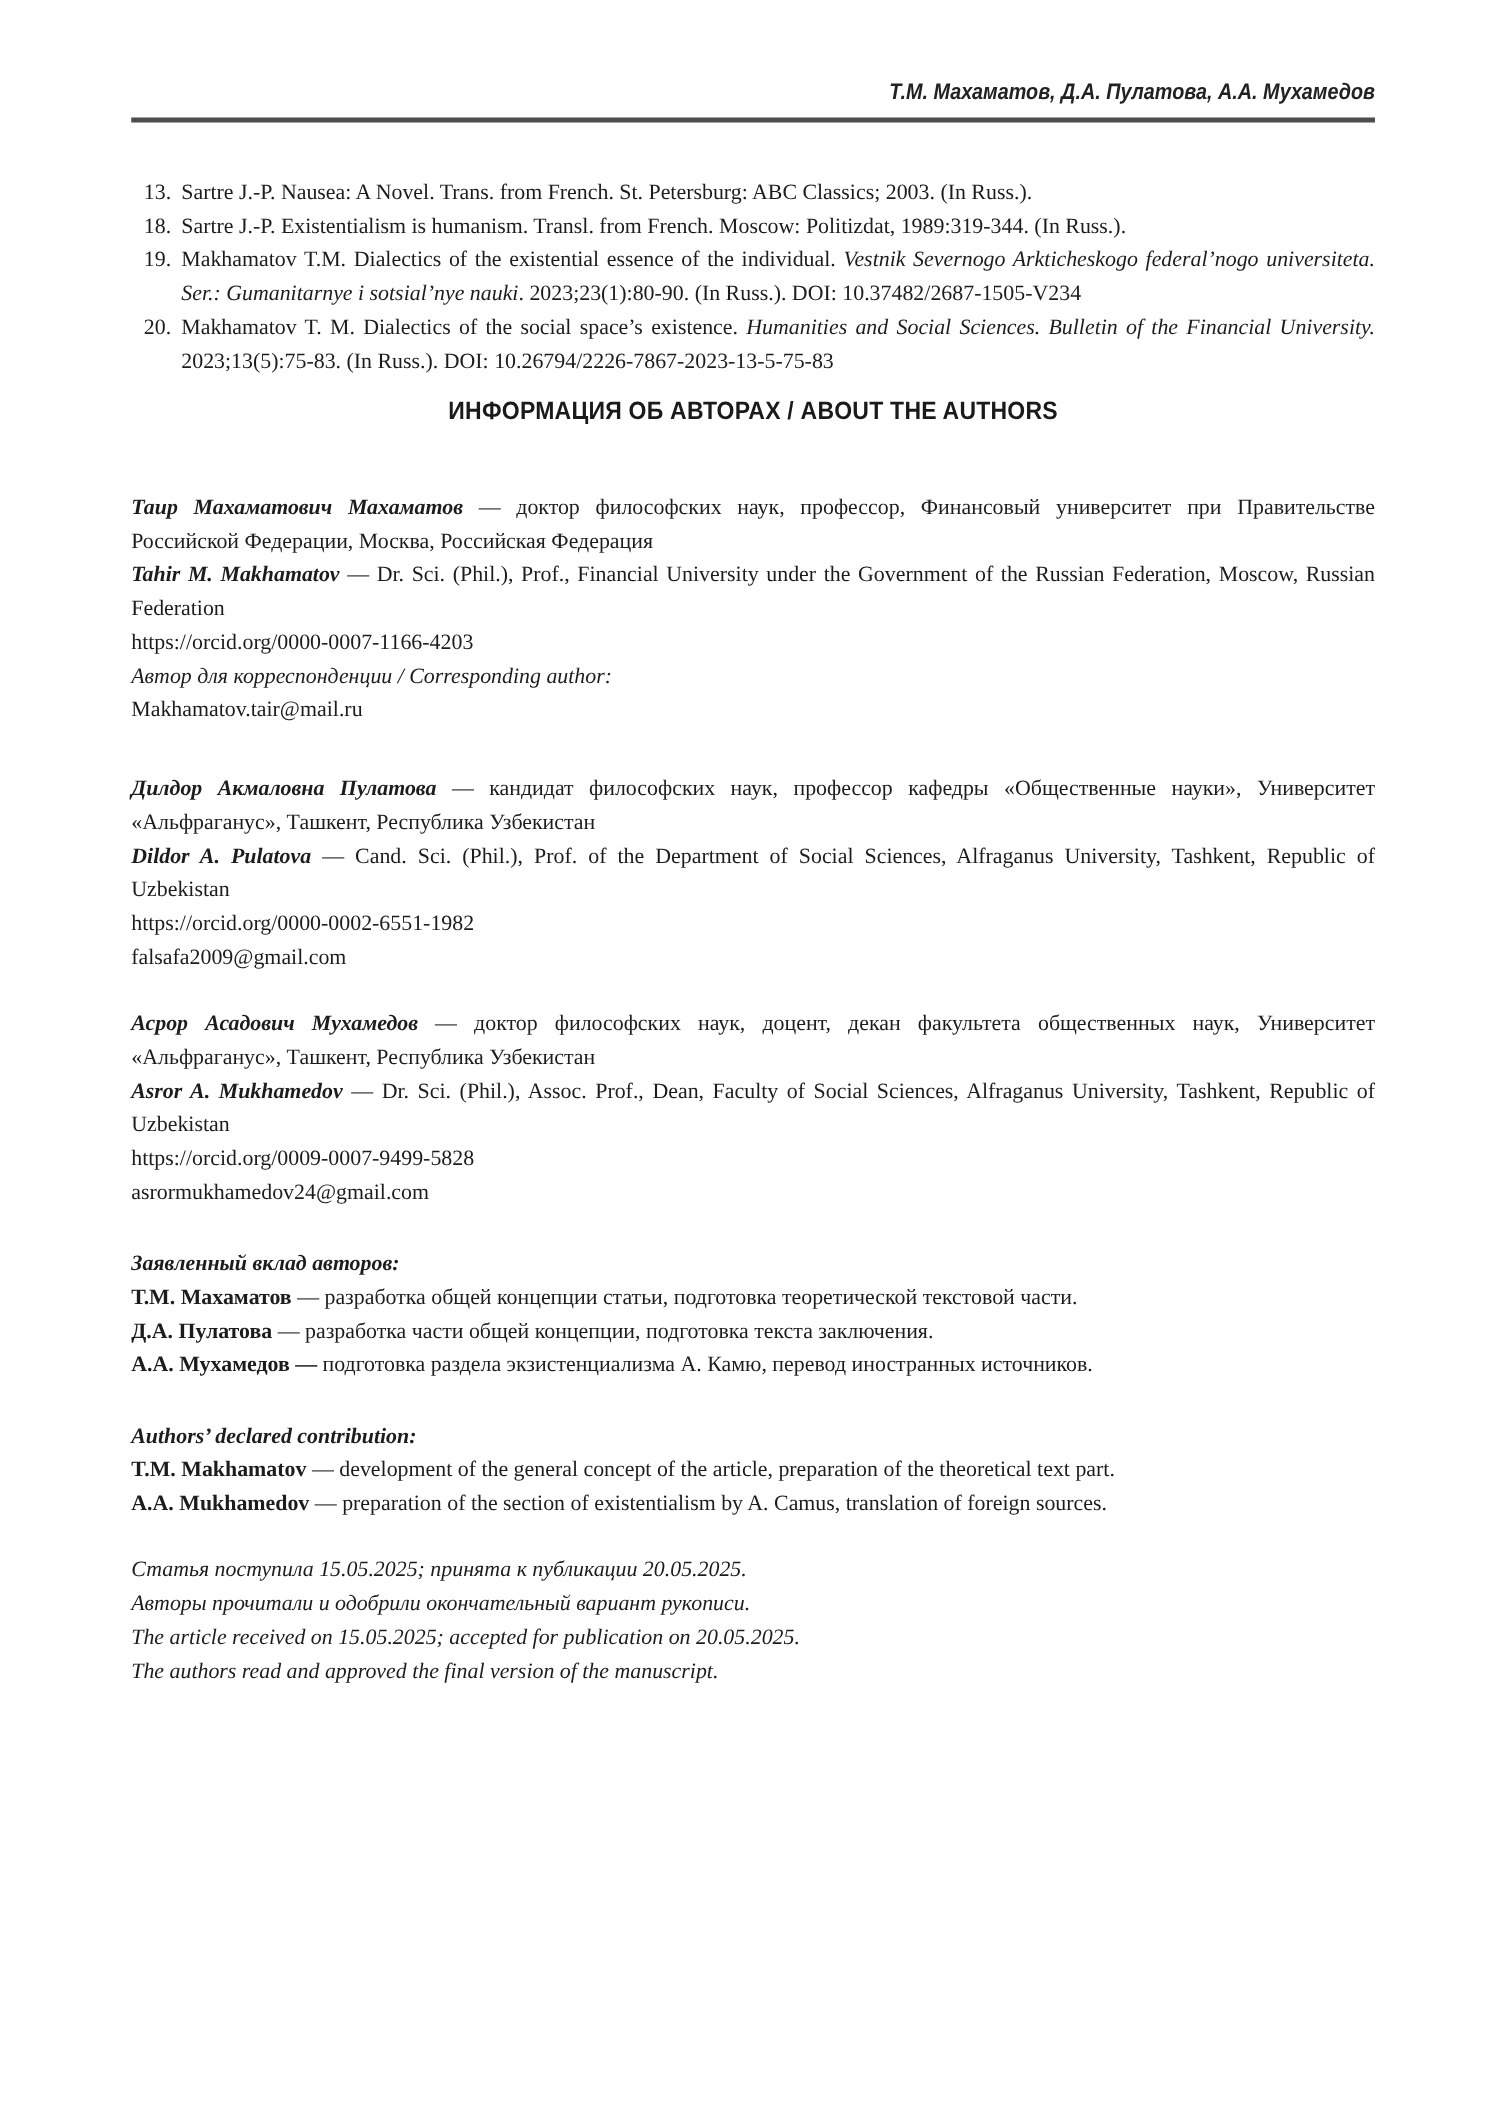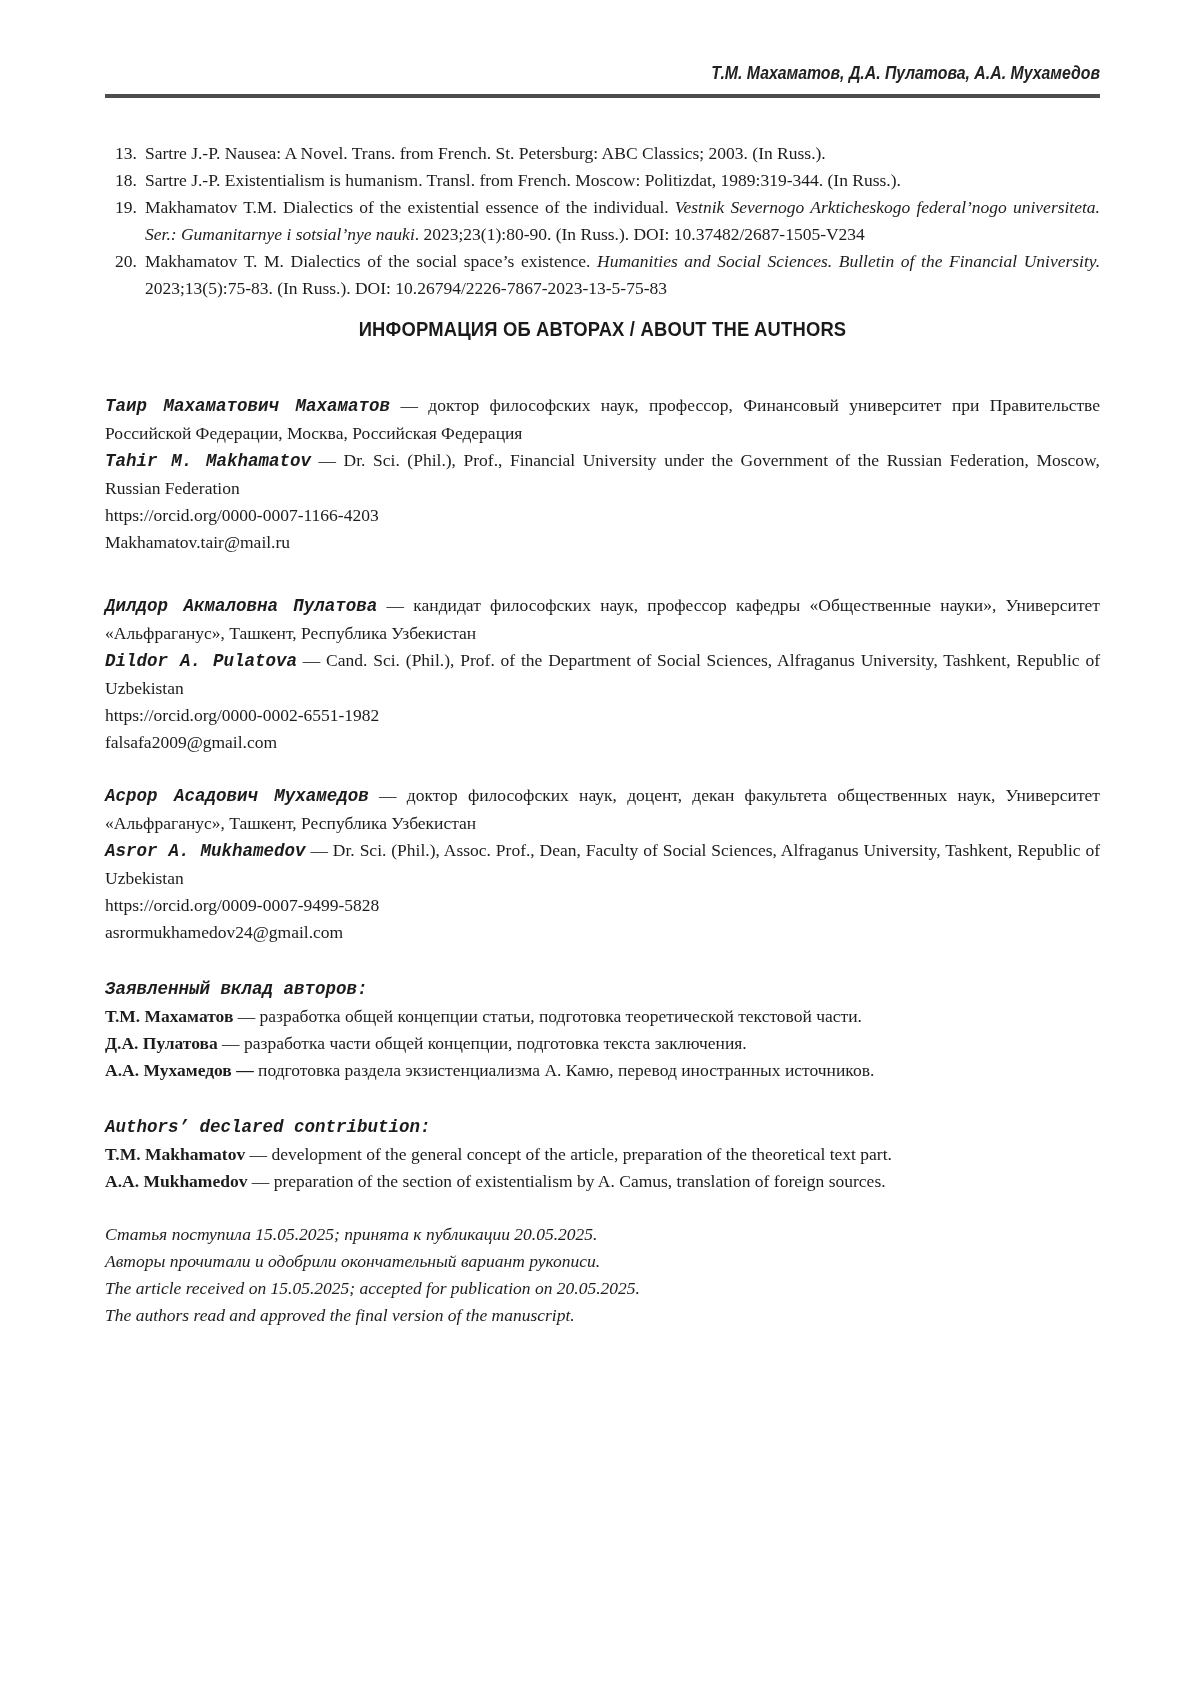--- a/index.html
+++ b/index.html
@@ -58,21 +58,21 @@
     letter-spacing: 0.2px;
     transform: scaleX(0.92);
     transform-origin: 50% 50%;
   }
   .para {
     margin: 0;
     font-size: 17.5px;
     line-height: 27px;
     text-align: justify;
   }
-  .bi { font-weight: bold; font-style: italic; font-family: Liberation Mono, monospace; }
+  .bi { font-weight: bold; font-style: italic; }
   .it { font-style: italic; }
   .b  { font-weight: bold; }
   .author-block  { margin-top: 36px; }
   .author-block.first { margin-top: 0; }
   .author-block.third { margin-top: 26px; }
   .contrib   { margin-top: 30px; }
   .conflicts { margin-top: 27px; }
   .dates     { margin-top: 26px; }
   .page-footer {
     position: absolute;
@@ -108,20 +108,21 @@
         <span class="num">20.</span><span>Makhamatov T. M. Dialectics of the social space’s existence. </span><i>Humanities and Social Sciences. Bulletin of the Financial University.</i><span> 2023;13(5):75-83. (In Russ.). DOI: 10.26794/2226-7867-2023-13-5-75-83</span>
       </div>
     </div>
 
     <h2 class="section-heading">ИНФОРМАЦИЯ ОБ АВТОРАХ / ABOUT THE AUTHORS</h2>
 
     <section class="author-block first">
       <p class="para"><b class="bi">Таир Махаматович Махаматов</b><span> — доктор философских наук, профессор, Финансовый университет при Правительстве Российской Федерации, Москва, Российская Федерация</span></p>
       <p class="para"><b class="bi">Tahir M. Makhamatov</b><span> — Dr. Sci. (Phil.), Prof., Financial University under the Government of the Russian Federation, Moscow, Russian Federation</span></p>
       <p class="para">https://orcid.org/0000-0007-1166-4203</p>
+      <p class="para it">Автор для корреспонденции / Corresponding author:</p>
       <p class="para">Makhamatov.tair@mail.ru</p>
     </section>
 
     <section class="author-block">
       <p class="para"><b class="bi">Дилдор Акмаловна Пулатова</b><span> — кандидат философских наук, профессор кафедры «Общественные науки», Университет «Альфраганус», Ташкент, Республика Узбекистан</span></p>
       <p class="para"><b class="bi">Dildor A. Pulatova</b><span> — Cand. Sci. (Phil.), Prof. of the Department of Social Sciences, Alfraganus University, Tashkent, Republic of Uzbekistan</span></p>
       <p class="para">https://orcid.org/0000-0002-6551-1982</p>
       <p class="para">falsafa2009@gmail.com</p>
     </section>
 

